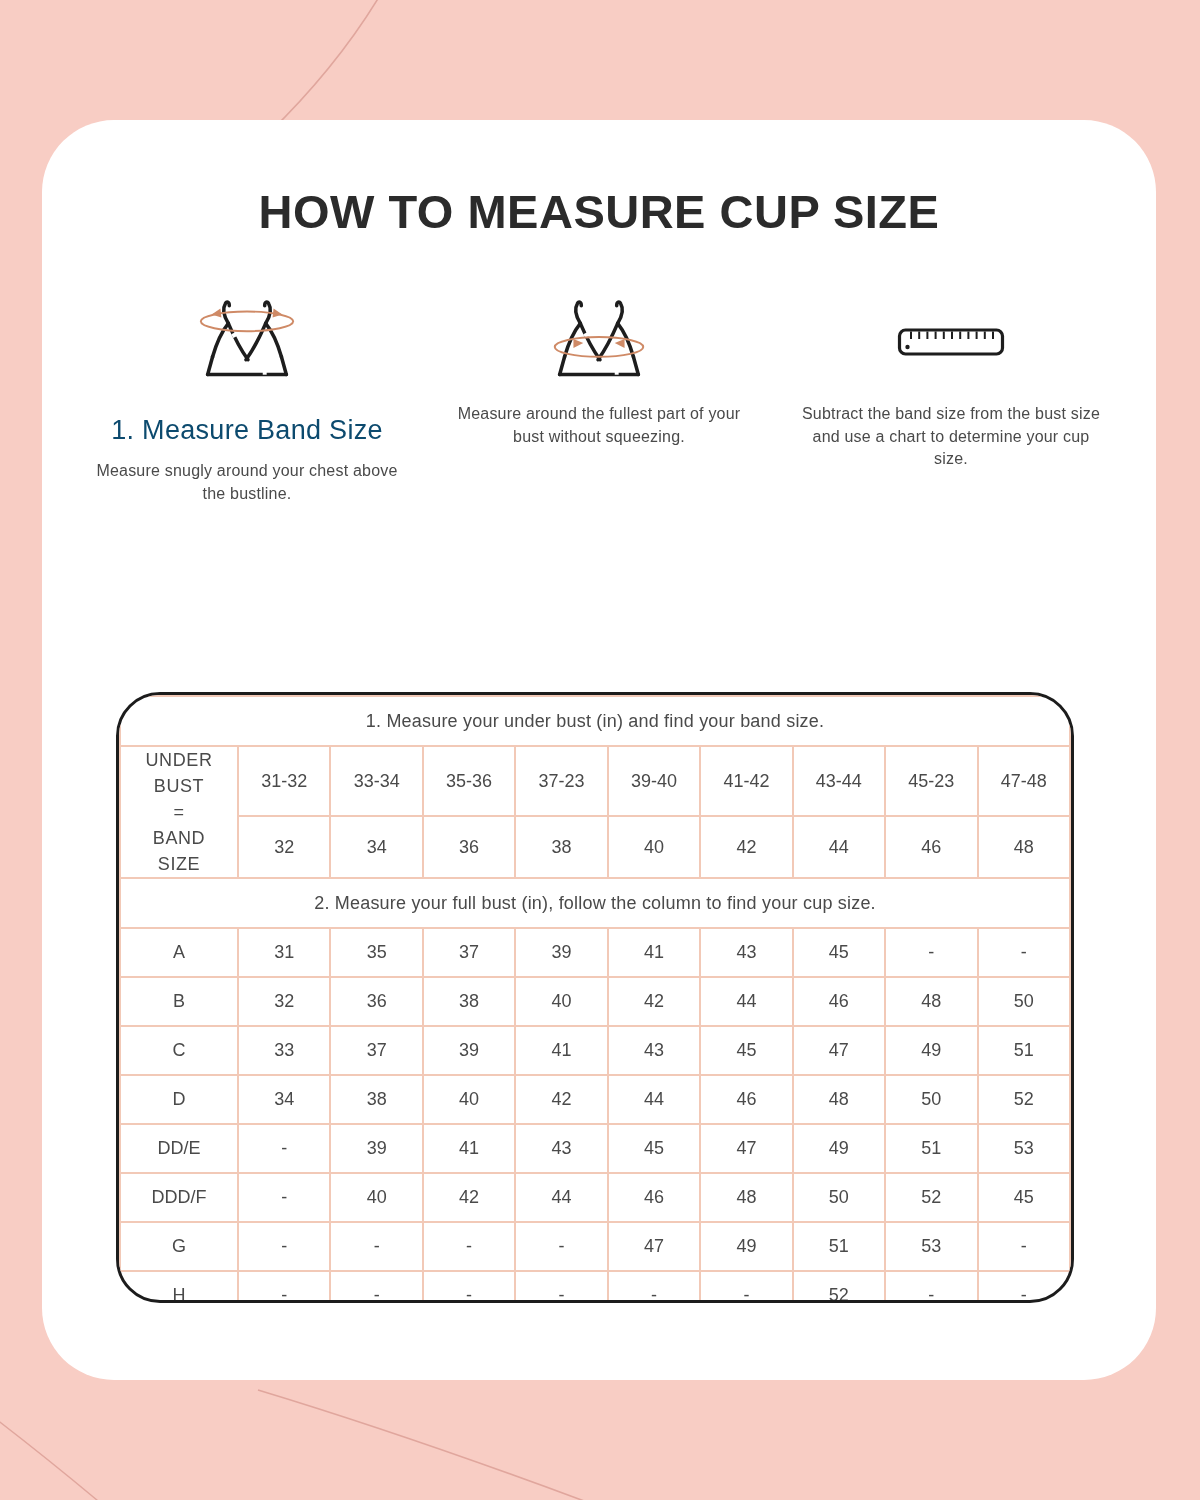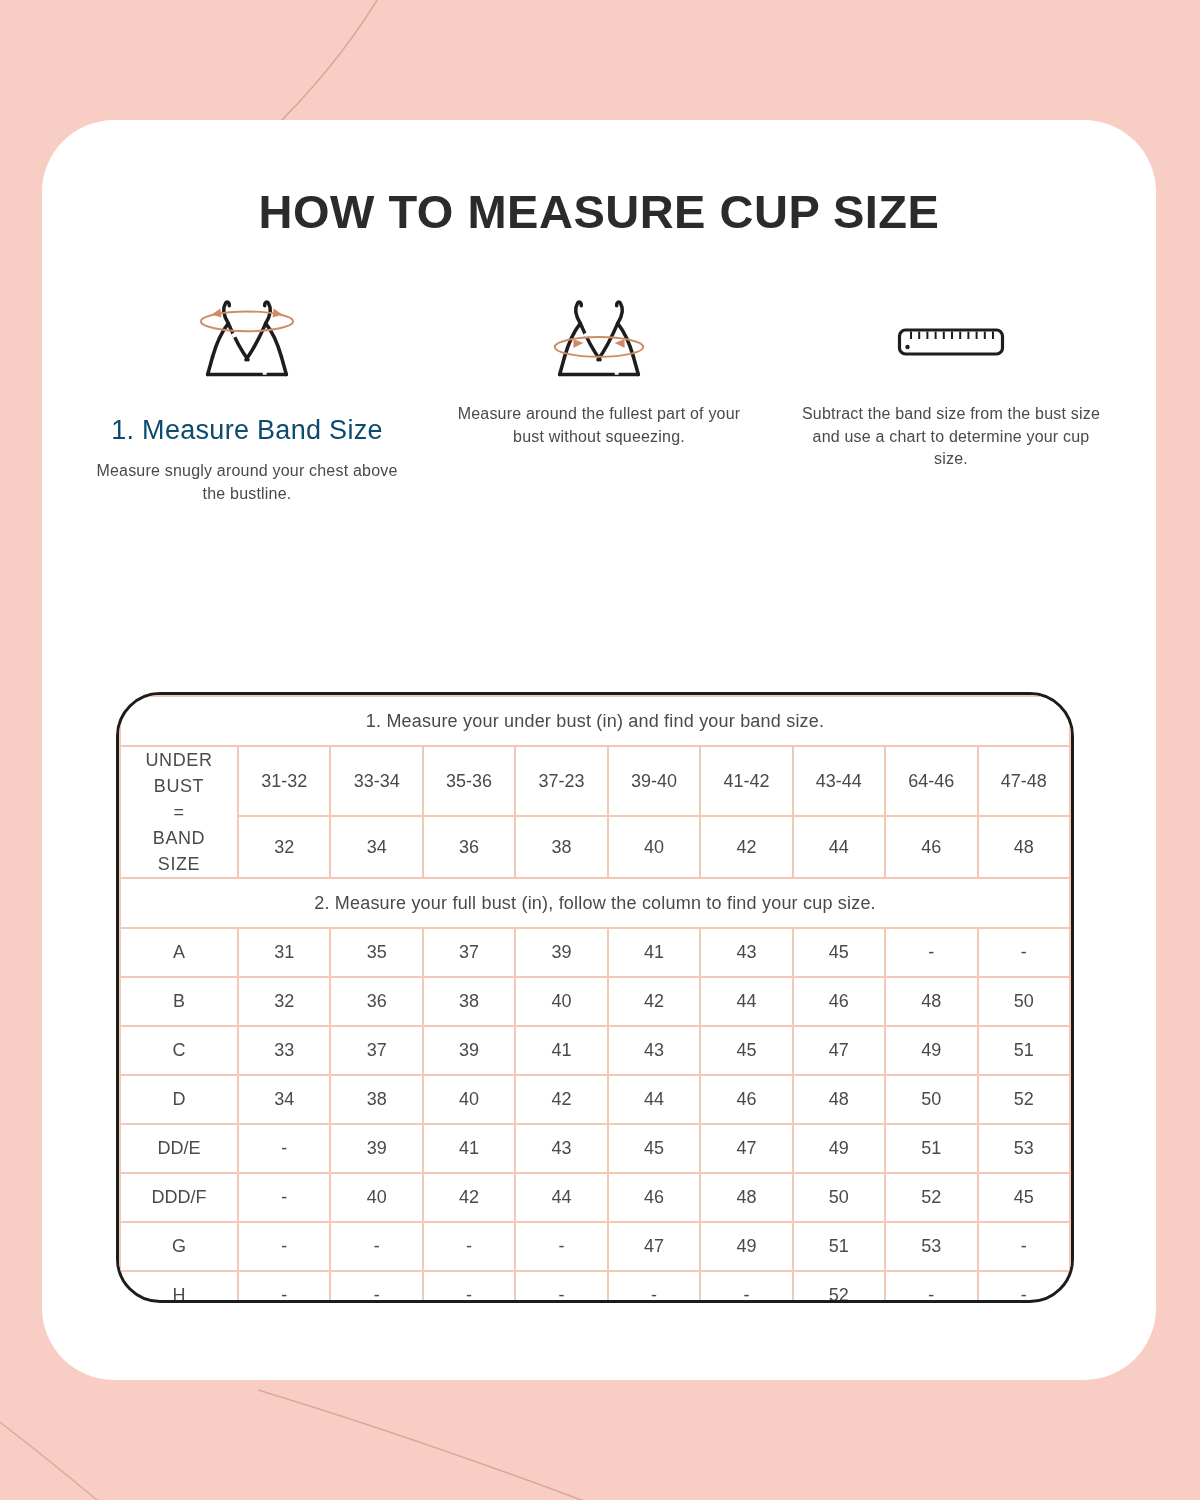--- a/index.html
+++ b/index.html
@@ -187,21 +187,21 @@
 =
 BAND
 SIZE</td>
           <td>31-32</td>
           <td>33-34</td>
           <td>35-36</td>
           <td>37-23</td>
           <td>39-40</td>
           <td>41-42</td>
           <td>43-44</td>
-          <td>64-46</td>
+          <td>45-23</td>
           <td>47-48</td>
         </tr>
         <tr class="row-band">
           <td>32</td>
           <td>34</td>
           <td>36</td>
           <td>38</td>
           <td>40</td>
           <td>42</td>
           <td>44</td>

